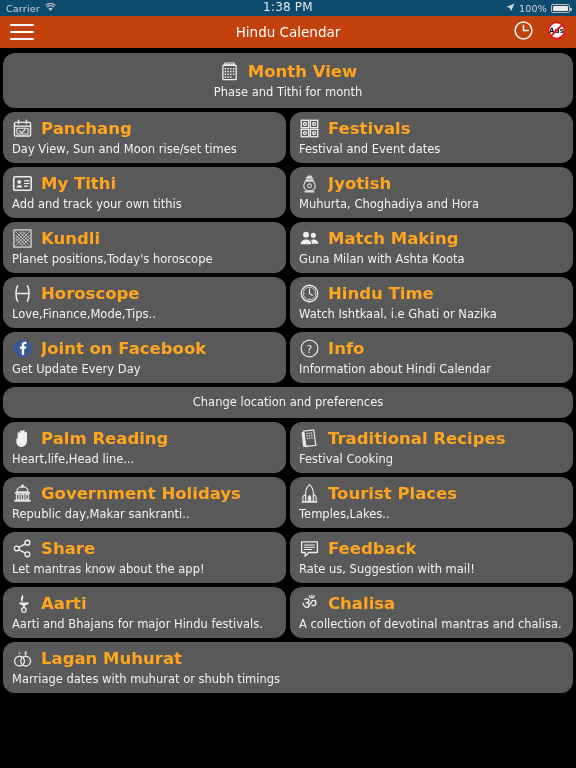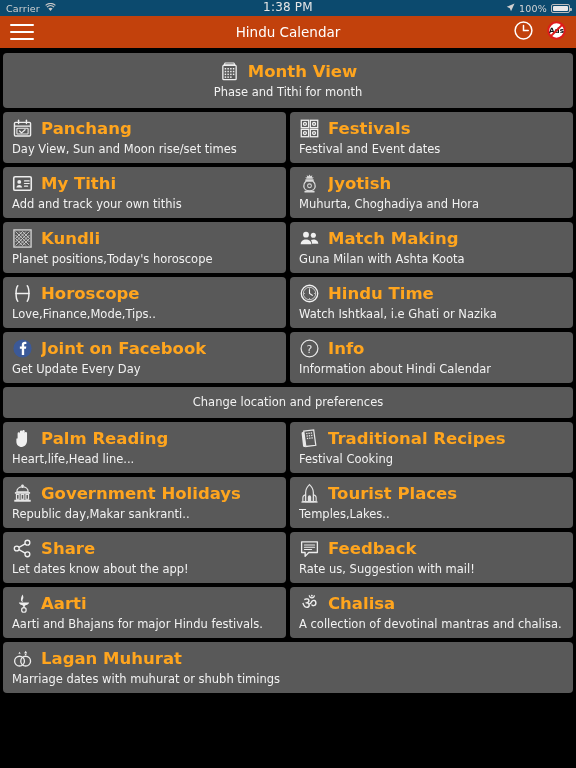--- a/index.html
+++ b/index.html
@@ -37,21 +37,21 @@
     color:#fff; font-size:13.5px; font-weight:400; pointer-events:none;
   }
   .hamburger { width:24px; height:17px; display:flex; flex-direction:column; justify-content:space-between; cursor:pointer; z-index:2;}
   .hamburger span{display:block;height:2.3px;background:#fff;border-radius:1px;}
   .nav-right{margin-left:auto;display:flex;align-items:center;gap:13px;z-index:2;}
   
   .content { padding:0 0 0 0; background:#000; }
   .row { display:flex; gap:4px; padding:0 3px; margin-bottom:4px; }
   .card {
     background:#595959;
-    border-radius:4px;
+    border-radius:12px;
     padding:6px 9px 7px 9px;
     flex:1 1 0;
     min-width:0;
     cursor:pointer;
   }
   .card.full { flex:1 1 100%; text-align:center; padding:8px 9px 9px 9px; }
   .card-head {
     display:flex; align-items:center; gap:8px;
     margin-bottom:3px;
   }
@@ -432,21 +432,21 @@
                 <circle cx="17.6" cy="5.4" r="2.8"></circle>
                 <circle cx="5.4" cy="12" r="2.8"></circle>
                 <circle cx="17.6" cy="18.6" r="2.8"></circle>
                 <line x1="7.9" y1="10.7" x2="15.1" y2="6.7"></line>
                 <line x1="7.9" y1="13.3" x2="15.1" y2="17.3"></line>
               </g>
             </svg>
         </span>
         <span class="card-title">Share</span>
       </div>
-      <div class="card-sub">Let dates know about the app!</div>
+      <div class="card-sub">Let mantras know about the app!</div>
     </div>
     <div class="card">
       <div class="card-head">
         <span class="ico">
           <svg viewBox="0 0 24 24">
               <path d="M3 4.4h18v12.2h-9.8L7 21v-4.4H3Z" fill="none" stroke="#ececec" stroke-width="1.5" stroke-linejoin="round"></path>
               <g stroke="#ececec" stroke-width="1.3" stroke-linecap="round">
                 <line x1="6.2" y1="8" x2="17.8" y2="8"></line>
                 <line x1="6.2" y1="10.6" x2="17.8" y2="10.6"></line>
                 <line x1="6.2" y1="13.2" x2="14.4" y2="13.2"></line>

